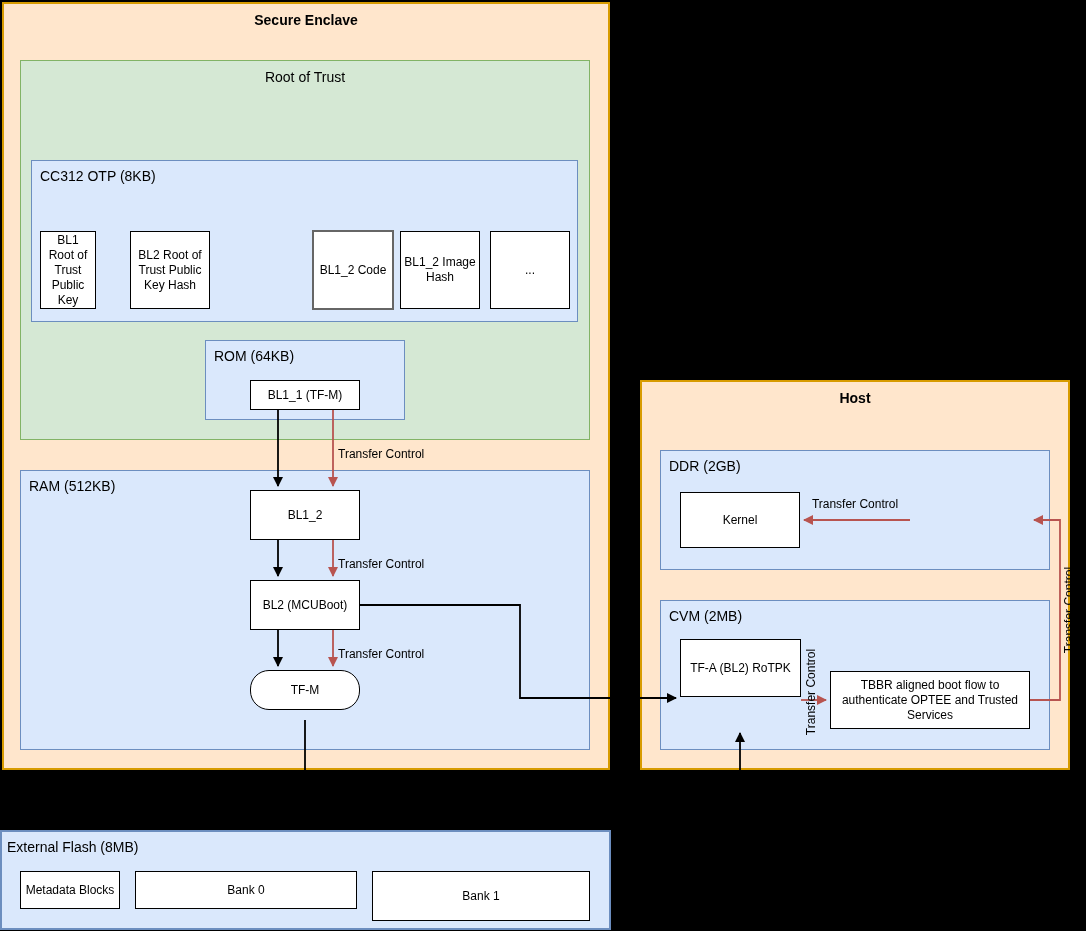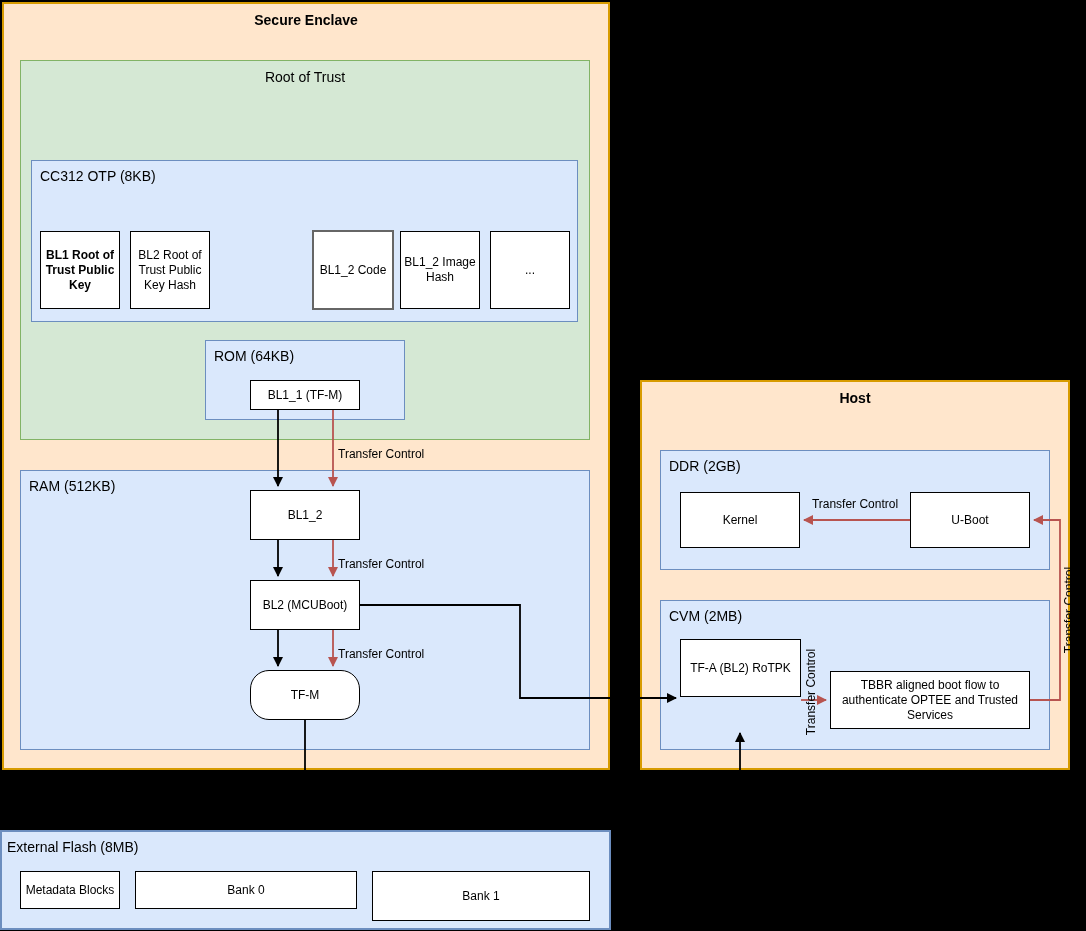--- a/index.html
+++ b/index.html
@@ -78,47 +78,46 @@
   </div>
 
   <div class="box container-green layer-boxes" style="left:20px; top:60px; width:570px; height:380px;">
     <div class="title">Root of Trust</div>
   </div>
 
   <div class="box container-blue layer-boxes" style="left:31px; top:160px; width:547px; height:162px;">
     <div class="corner-label">CC312 OTP (8KB)</div>
   </div>
 
-  <div class="box node layer-boxes" style="left:40px; top:231px; width:80px; height:78px;font-weight:bold;">BL1 Root of Trust Public Key</div>
+  <div class="box node layer-boxes" style="left:40px; top:231px; width:56px; height:78px;">BL1 Root of Trust Public Key</div>
   <div class="box node layer-boxes" style="left:130px; top:231px; width:80px; height:78px;">BL2 Root of Trust Public Key Hash</div>
   <div class="box node node-gray layer-boxes" style="left:312px; top:230px; width:82px; height:80px;">BL1_2 Code</div>
   <div class="box node layer-boxes" style="left:400px; top:231px; width:80px; height:78px;">BL1_2 Image Hash</div>
   <div class="box node layer-boxes" style="left:490px; top:231px; width:80px; height:78px;">...</div>
 
   <div class="box container-blue layer-boxes" style="left:205px; top:340px; width:200px; height:80px;">
     <div class="corner-label">ROM (64KB)</div>
   </div>
   <div class="box node layer-boxes" style="left:250px; top:380px; width:110px; height:30px;">BL1_1 (TF-M)</div>
 
   <div class="box container-blue layer-boxes" style="left:20px; top:470px; width:570px; height:280px;">
     <div class="corner-label">RAM (512KB)</div>
   </div>
   <div class="box node layer-boxes" style="left:250px; top:490px; width:110px; height:50px;">BL1_2</div>
   <div class="box node layer-boxes" style="left:250px; top:580px; width:110px; height:50px;">BL2 (MCUBoot)</div>
-  <div class="box node layer-boxes" style="left:250px; top:670px; width:110px; height:50px;border-radius:19px;">TF-M</div>
+  <div class="box node layer-boxes" style="left:250px; top:670px; width:110px; height:40px;border-radius:19px;">TF-M</div>
 
   <div class="box container-orange layer-boxes" style="left:640px; top:380px; width:430px; height:390px;">
     <div class="title bold">Host</div>
   </div>
 
   <div class="box container-blue layer-boxes" style="left:660px; top:450px; width:390px; height:120px;">
     <div class="corner-label">DDR (2GB)</div>
   </div>
   <div class="box node layer-boxes" style="left:680px; top:492px; width:120px; height:56px;">Kernel</div>
-  <div class="box node layer-boxes" style="left:910px; top:492px; width:120px; height:56px;">U-Boot</div>
 
   <div class="box container-blue layer-boxes" style="left:660px; top:600px; width:390px; height:150px;">
     <div class="corner-label">CVM (2MB)</div>
   </div>
   <div class="box node layer-boxes" style="left:680px; top:639px; width:121px; height:58px;">TF-A (BL2) RoTPK</div>
   <div class="box node layer-boxes" style="left:830px; top:671px; width:200px; height:58px;">TBBR aligned boot flow to authenticate OPTEE and Trusted Services</div>
 
   <div class="box container-blue layer-boxes" style="left:0px; top:830px; width:611px; height:100px; border-width:2px;">
     <div class="corner-label" style="left:5px;">External Flash (8MB)</div>
   </div>

